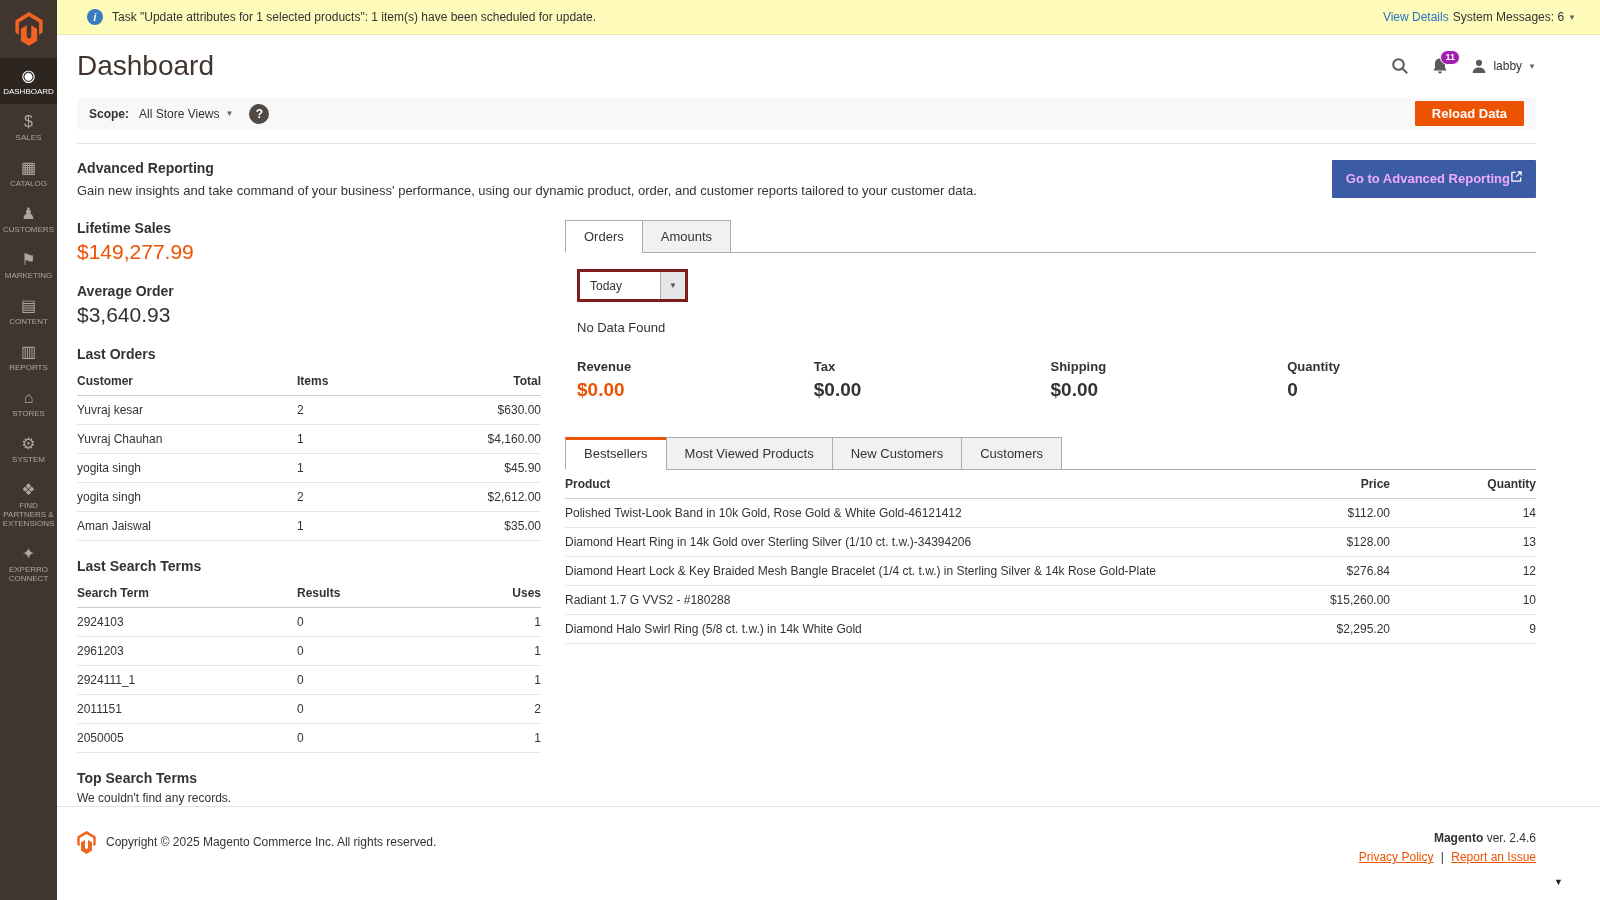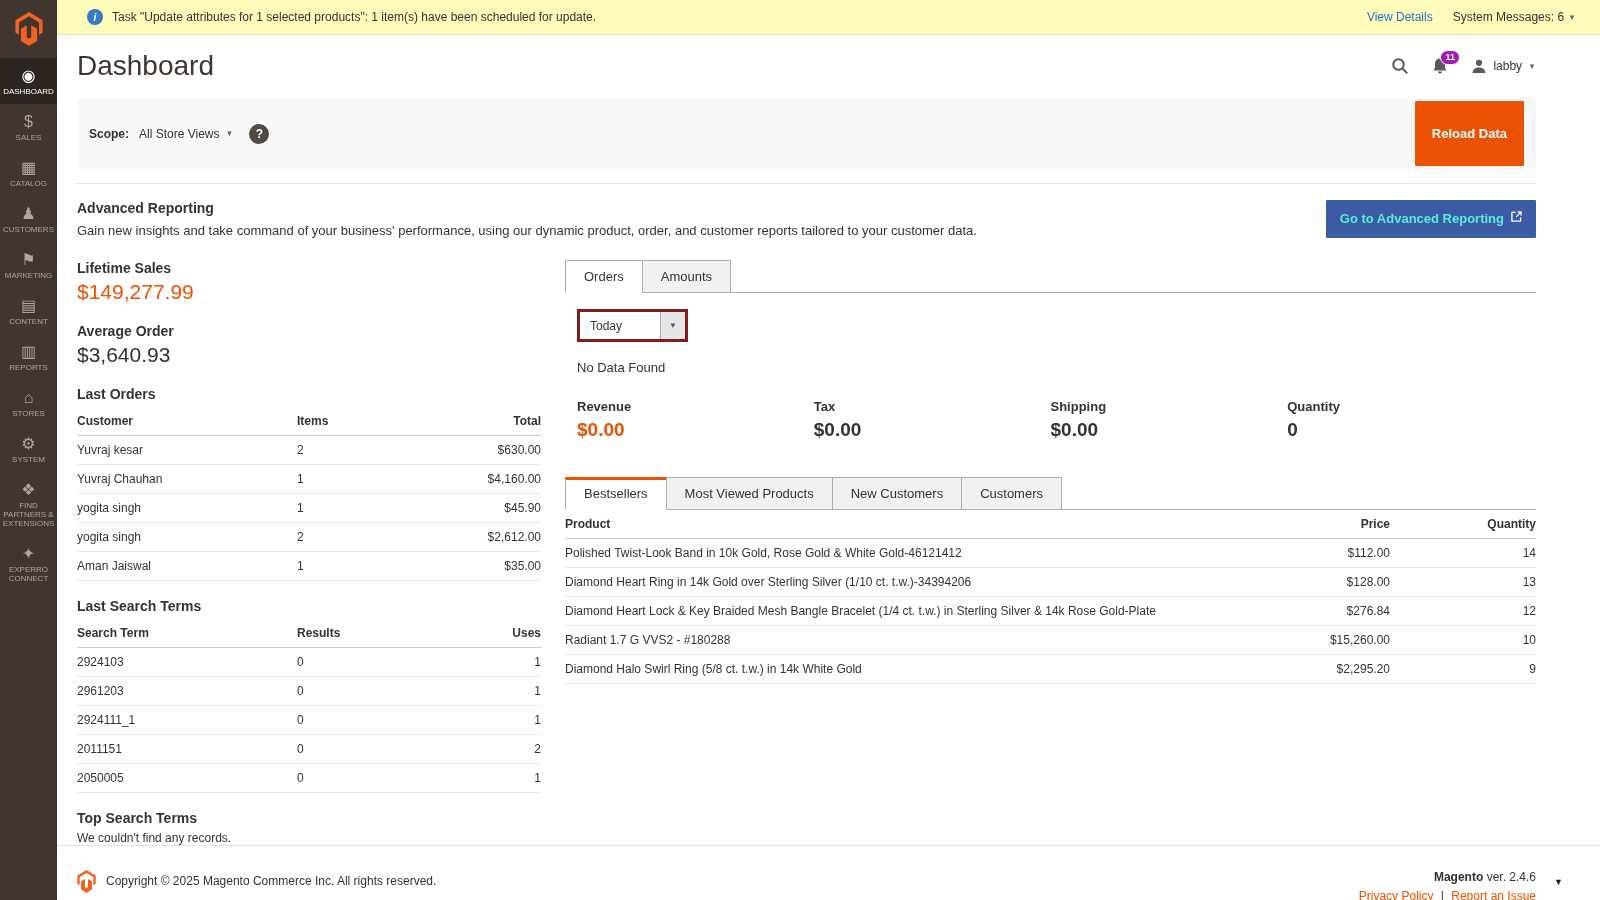--- a/index.html
+++ b/index.html
@@ -16,48 +16,48 @@
   .nav-item.active{background:rgba(0,0,0,.30)}
   .nav-item.active .nav-icon,.nav-item.active .nav-label{color:#fff}
 
   
   .main{flex:1;display:flex;flex-direction:column;height:900px;overflow:hidden;min-width:0}
 
   .notice{height:34px;background:#fffbbb;border-bottom:1px solid #ebe6ae;display:flex;align-items:center;
           padding:0 24px 0 30px;font-size:12px;flex-shrink:0}
   .info-icon{width:16px;height:16px;border-radius:50%;background:#3b7bbf;color:#fff;font-size:10px;font-weight:bold;
              font-style:italic;display:flex;align-items:center;justify-content:center;margin-right:9px;flex-shrink:0}
-  .notice-right{margin-left:auto;display:flex;align-items:flex-start;gap:20px}
+  .notice-right{margin-left:auto;display:flex;align-items:flex-start;gap:4px}
   .view-details{color:#2572c4;cursor:pointer}
   .sys-msgs{color:#333;cursor:pointer;display:flex;align-items:center;gap:4px}
   .caret{font-size:8px;color:#666}
 
   .page-header{display:flex;align-items:center;padding:15px 64px 12px 20px}
   .page-title{font-size:28px;font-weight:400;color:#41362f}
   .header-actions{margin-left:auto;display:flex;align-items:center;gap:22px}
   .icon-btn{cursor:pointer;position:relative;display:flex;align-items:center}
   .badge{position:absolute;top:-7px;left:9px;background:#a21caf;color:#fff;font-size:9px;font-weight:bold;
          border-radius:8px;padding:2px 4px;line-height:1;border:1px solid #fff}
   .user-btn{display:flex;align-items:center;gap:6px;cursor:pointer;font-size:12px;color:#333}
 
   .scope-bar{margin:4px 64px 0 20px;background:#f8f8f8;display:flex;align-items:center;padding:3px 12px}
   .scope-label{font-size:12px;font-weight:bold;margin-right:10px}
   .scope-select{display:flex;align-items:center;gap:6px;font-size:12px;cursor:pointer}
   .help-icon{width:20px;height:20px;border-radius:50%;background:#514943;color:#fff;font-size:12px;font-weight:bold;
              display:flex;align-items:center;justify-content:center;margin-left:16px;cursor:pointer}
-  .reload-btn{margin-left:auto;background:#eb5202;color:#fff;font-size:13px;font-weight:bold;padding:24px 16px;
+  .reload-btn{margin-left:auto;background:#eb5202;color:#fff;font-size:13px;font-weight:bold;padding:4px 16px;
               border:1px solid #eb5202;border-radius:1px;cursor:pointer;font-family:"Liberation Sans",sans-serif}
 
   .divider{border-top:1px solid #e3e3e3;margin:14px 64px 0 20px}
 
   .adv{display:flex;margin:16px 64px 0 20px}
   .adv-title{font-size:14px;font-weight:bold;margin-bottom:7px}
   .adv-desc{font-size:13px;color:#333}
-  .adv-btn{margin-left:auto;background:#3b5ba5;color:#5eead4;font-size:13px;font-weight:bold;padding:11px 14px;
-           border:0;border-radius:1px;display:flex;align-items:flex-start;gap:7px;cursor:pointer;flex-shrink:0;
+  .adv-btn{margin-left:auto;background:#3b5ba5;color:#f0abfc;font-size:13px;font-weight:bold;padding:11px 14px;
+           border:0;border-radius:1px;display:flex;align-items:flex-start;gap:1px;cursor:pointer;flex-shrink:0;
            font-family:"Liberation Sans",sans-serif}
 
   .cols{display:flex;gap:24px;margin:22px 64px 0 20px;align-items:flex-start}
   .col-left{width:464px;flex-shrink:0}
   .col-right{flex:1;min-width:0}
 
   .stat{margin-bottom:19px}
   .stat-label{font-size:14px;font-weight:bold;margin-bottom:4px}
   .stat-value{font-size:21px;font-weight:normal;color:#333}
   .orange{color:#eb5202 !important}

